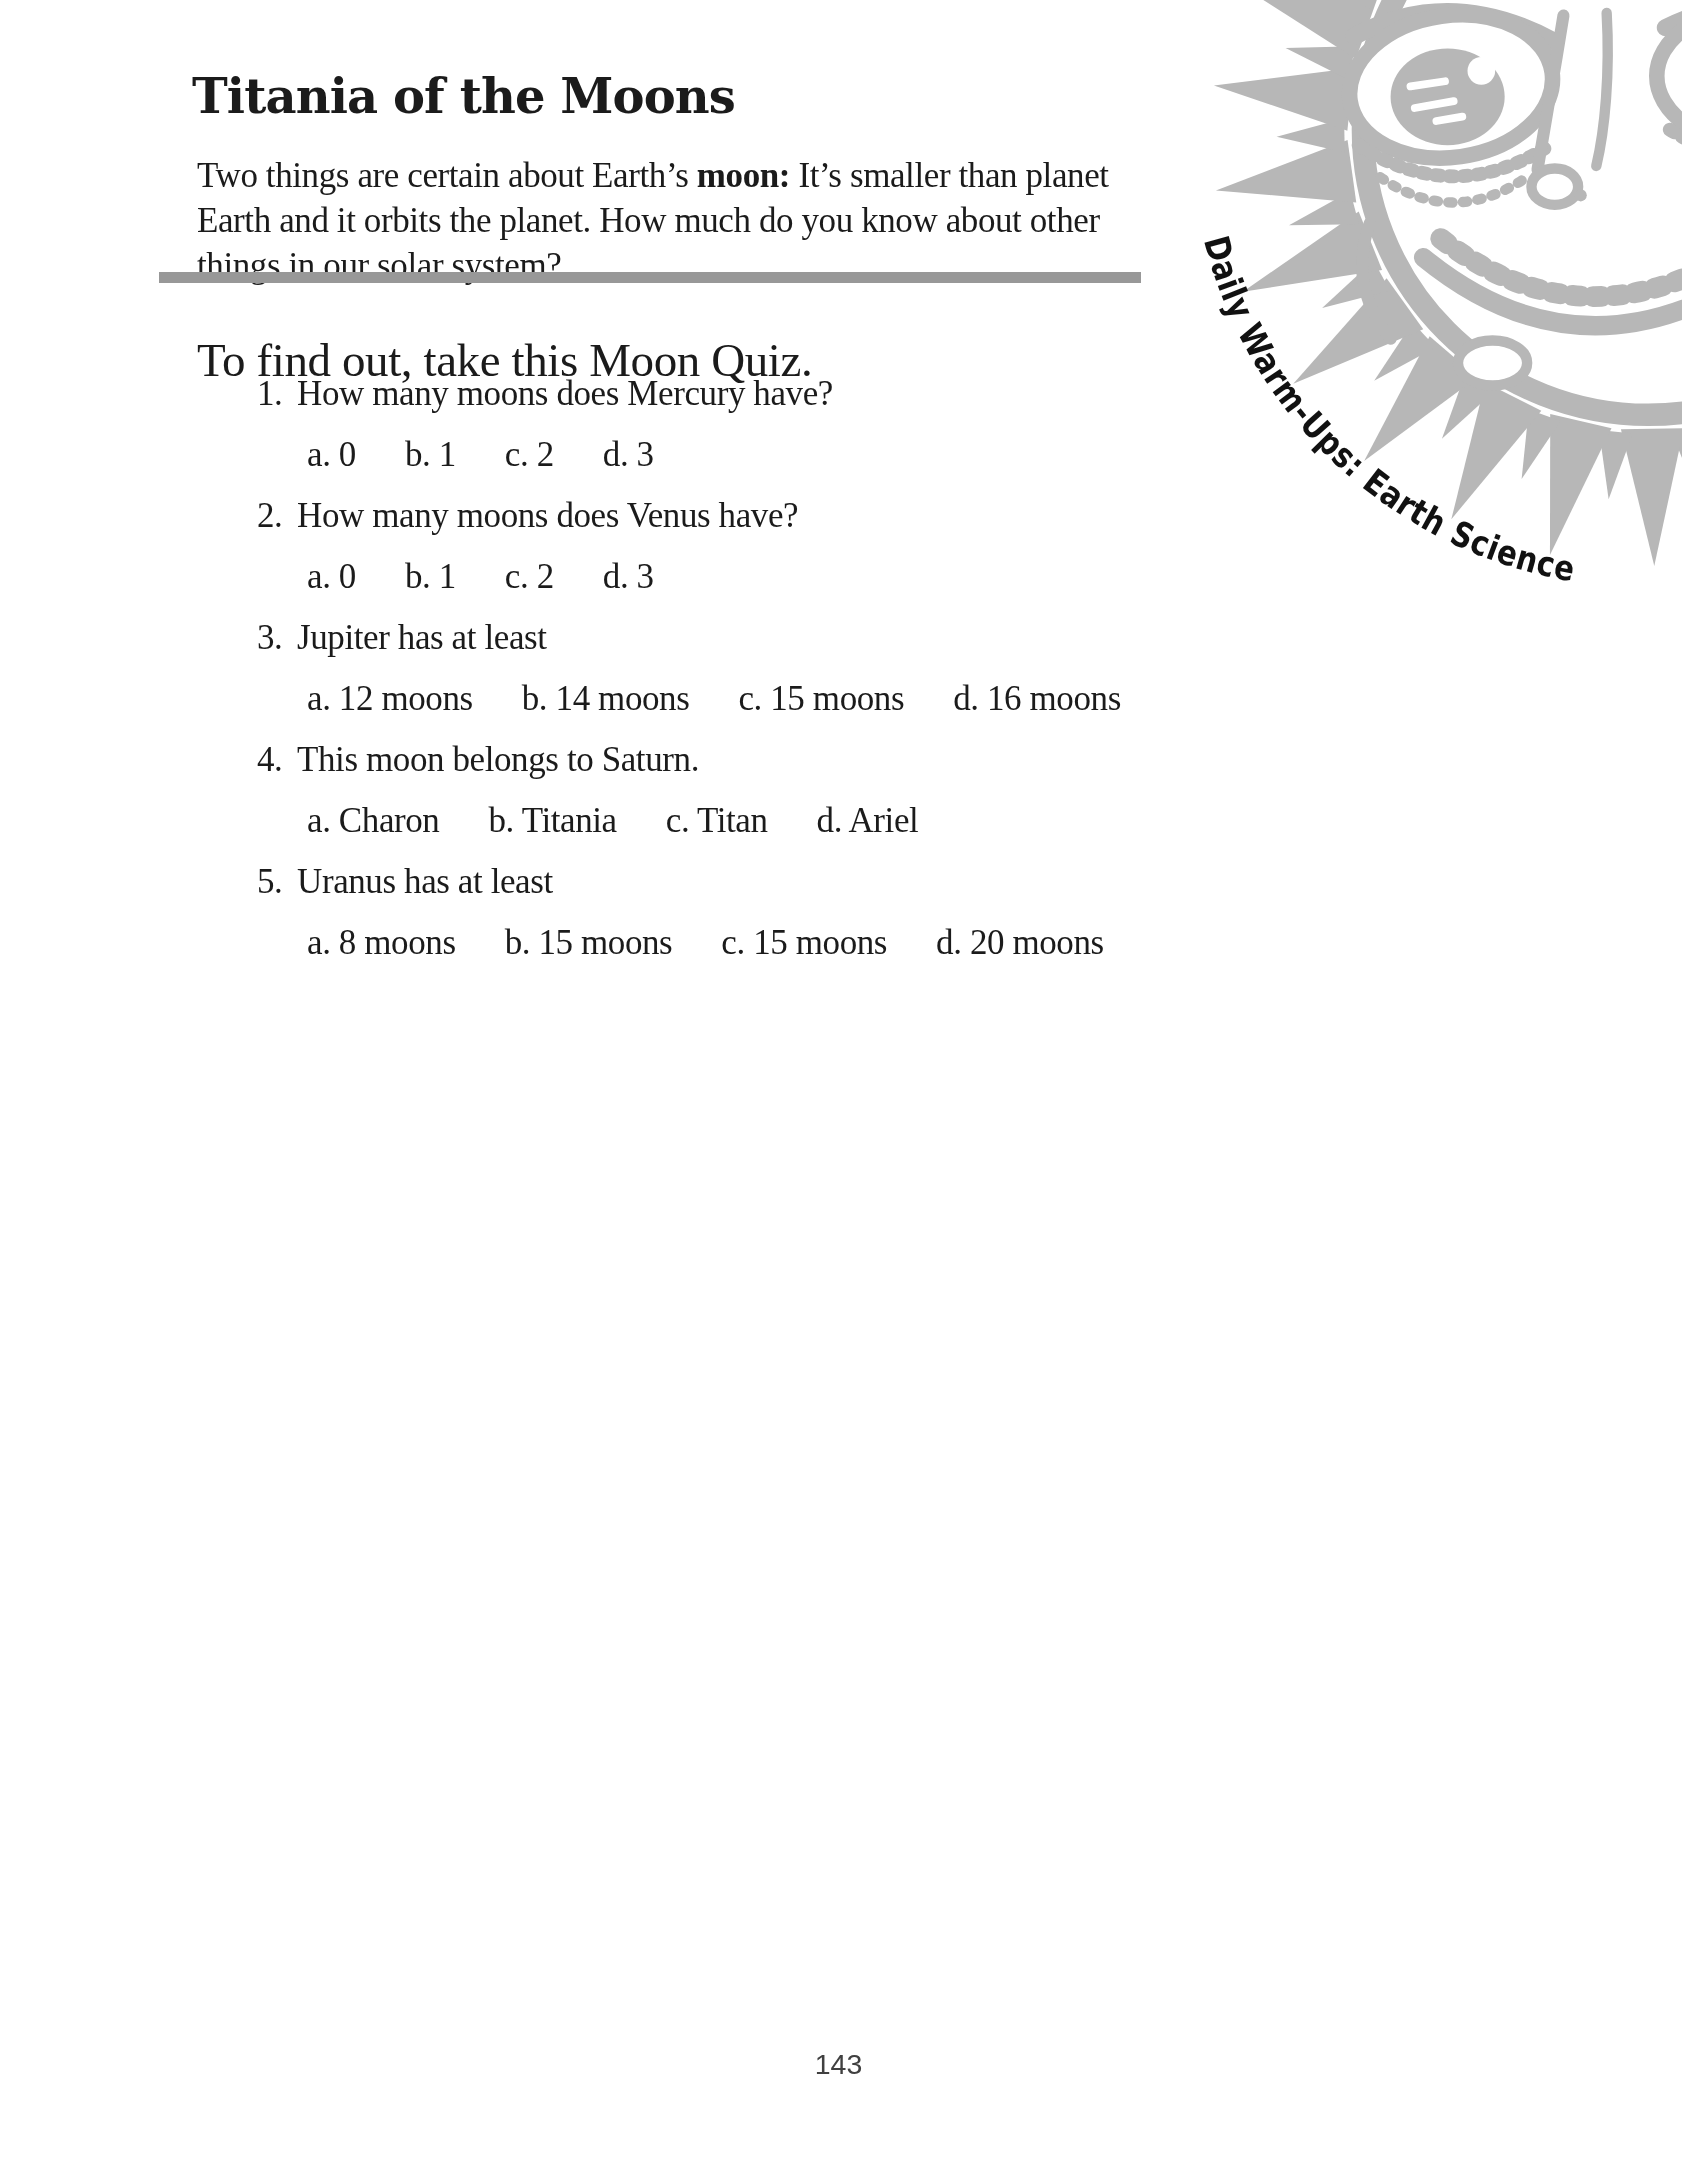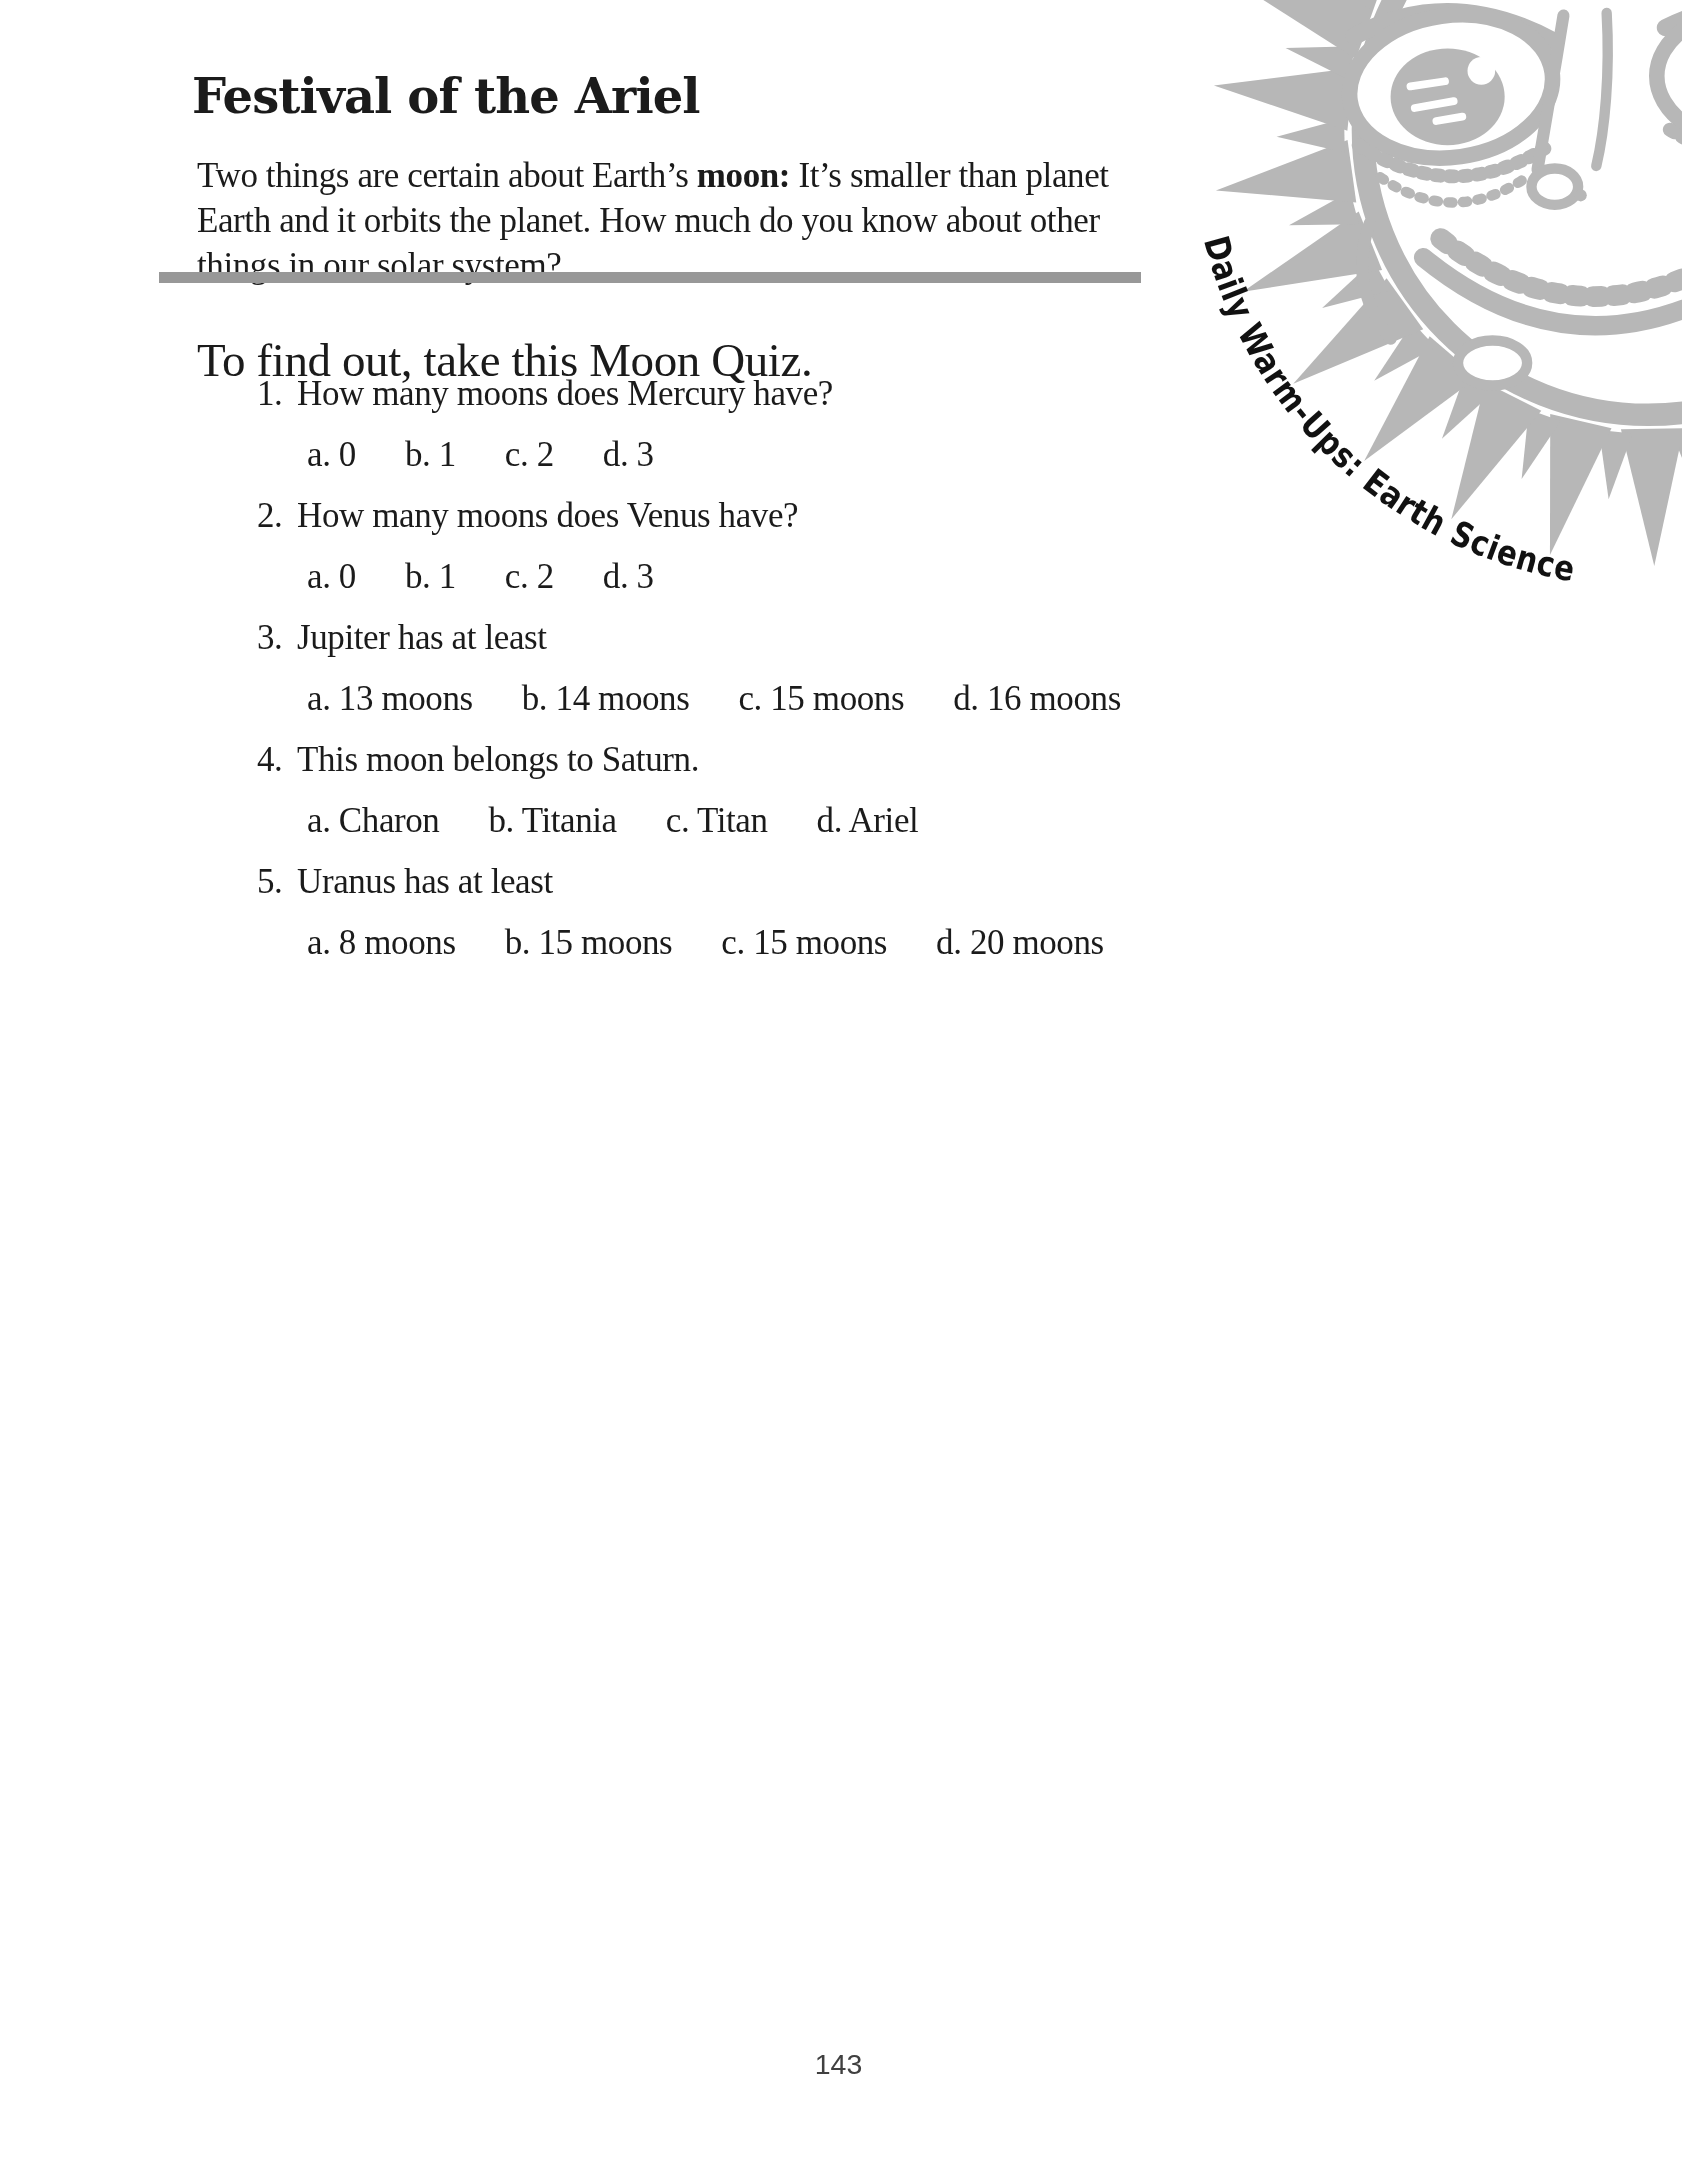--- a/index.html
+++ b/index.html
@@ -159,21 +159,21 @@
       <path class="feat" d="M318,258 Q292,330 342,392" stroke-width="14"></path>
       <path class="feat" d="M400,276 Q560,400 735,295" stroke-width="24" stroke-dasharray="10 14"></path>
       <path class="feat" d="M380,298 Q560,445 760,318" stroke-width="22"></path>
       <ellipse cx="460" cy="420" rx="40" ry="26" fill="#ffffff" stroke="#b7b7b7" stroke-width="12"></ellipse>
     </g>
     <text class="watermark-text">
       <textPath href="#wm-arc" textLength="615" lengthAdjust="spacingAndGlyphs">Daily Warm-Ups: Earth Science</textPath>
     </text>
   </svg>
 
-  <h1 class="page-title">Festival of the Ariel</h1>
+  <h1 class="page-title">Titania of the Moons</h1>
 
   <p class="intro">
     <span>Two things are certain about Earth’s </span><strong>moon:</strong><span> It’s smaller than planet</span><br>
     <span>Earth and it orbits the planet. How much do you know about other</span><br>
     <span>things in our solar system?</span>
   </p>
 
   <div class="divider"></div>
 
   <p class="quiz-prompt">To find out, take this Moon Quiz.</p>
@@ -190,21 +190,21 @@
     <div class="q-line">
       <span class="q-num">2.</span><span class="q-text">How many moons does Venus have?</span>
     </div>
     <div class="q-options"><span class="q-option">a. 0</span><span class="q-option">b. 1</span><span class="q-option">c. 2</span><span class="q-option">d. 3</span></div>
   </div>
 
   <div class="q-block">
     <div class="q-line">
       <span class="q-num">3.</span><span class="q-text">Jupiter has at least</span>
     </div>
-    <div class="q-options"><span class="q-option">a. 13 moons</span><span class="q-option">b. 14 moons</span><span class="q-option">c. 15 moons</span><span class="q-option">d. 16 moons</span></div>
+    <div class="q-options"><span class="q-option">a. 12 moons</span><span class="q-option">b. 14 moons</span><span class="q-option">c. 15 moons</span><span class="q-option">d. 16 moons</span></div>
   </div>
 
   <div class="q-block">
     <div class="q-line">
       <span class="q-num">4.</span><span class="q-text">This moon belongs to Saturn.</span>
     </div>
     <div class="q-options"><span class="q-option">a. Charon</span><span class="q-option">b. Titania</span><span class="q-option">c. Titan</span><span class="q-option">d. Ariel</span></div>
   </div>
 
   <div class="q-block">

